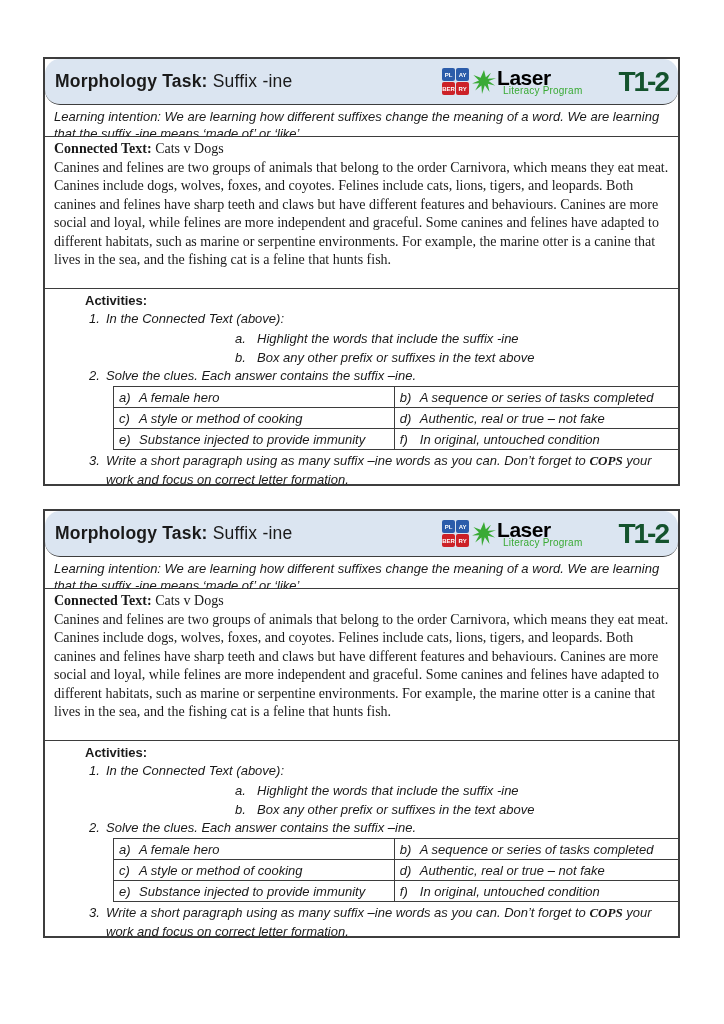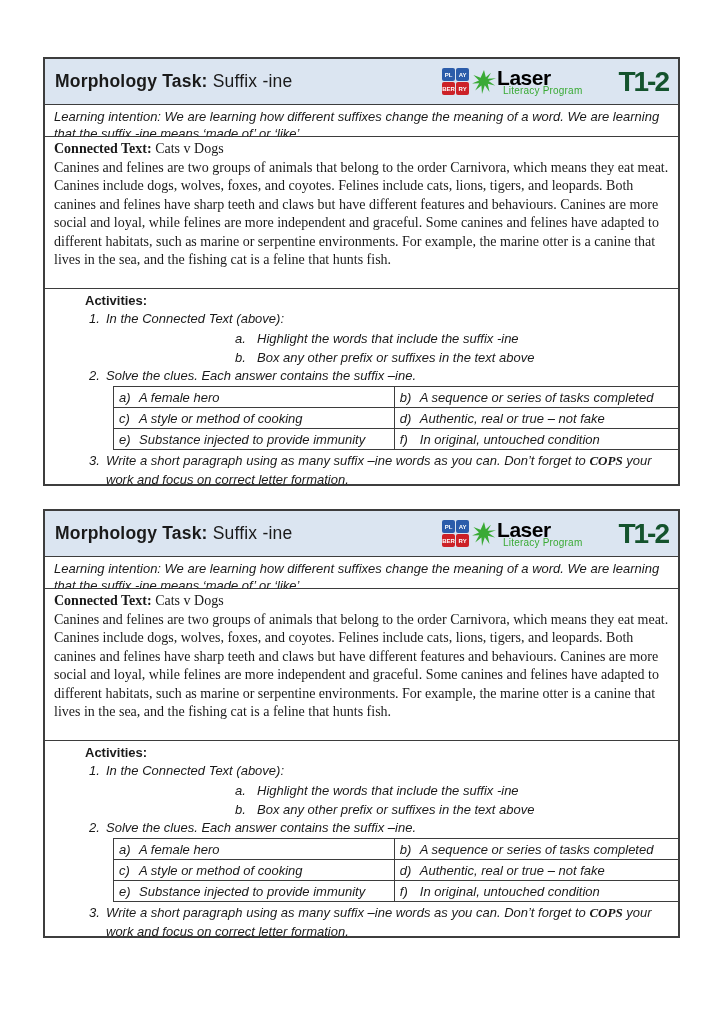--- a/index.html
+++ b/index.html
@@ -26,20 +26,21 @@
   .row:last-child { border-bottom: none; padding-left: 40px; }
 
   
   .row-header {
     height: 46px;
     background: #dbe5f1;
     display: flex;
     align-items: center;
     justify-content: space-between;
     padding: 2px 10px 2px 10px;
+    border-radius: 15px;
   }
   .page-title { font-size: 17.5px; letter-spacing: 0.2px; white-space: nowrap; }
   .title-bold { font-weight: 700; }
   .title-regular { font-weight: 400; }
 
   .logo { display: flex; align-items: center; gap: 2px; }
   .tiles-grid {
     display: grid;
     grid-template-columns: 13px 13px;
     grid-template-rows: 13px 13px;

